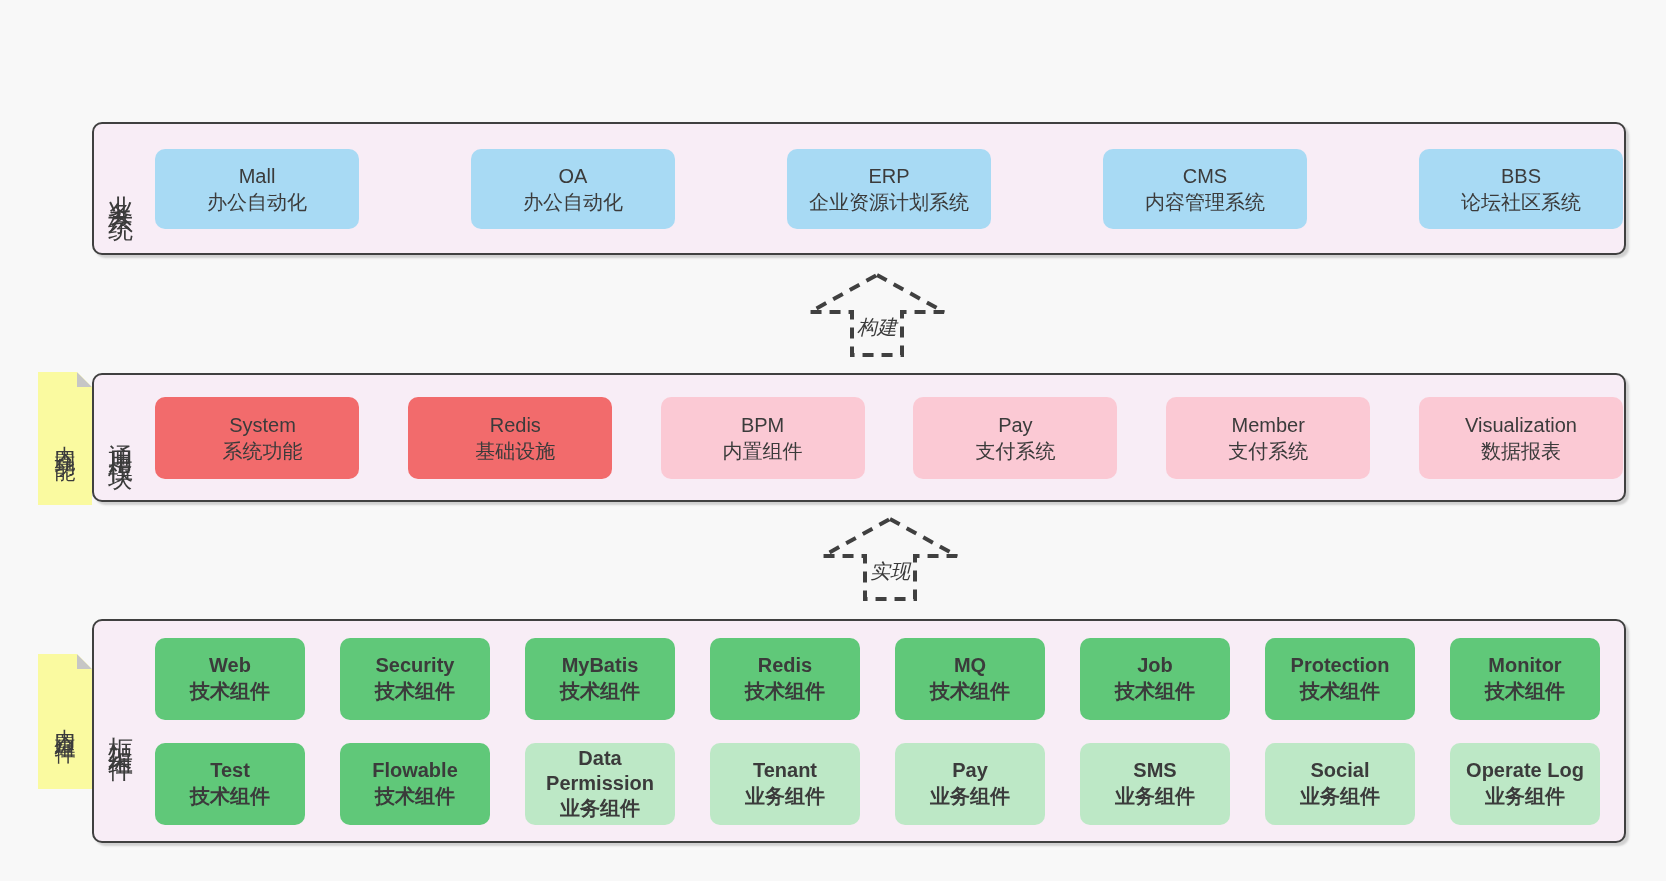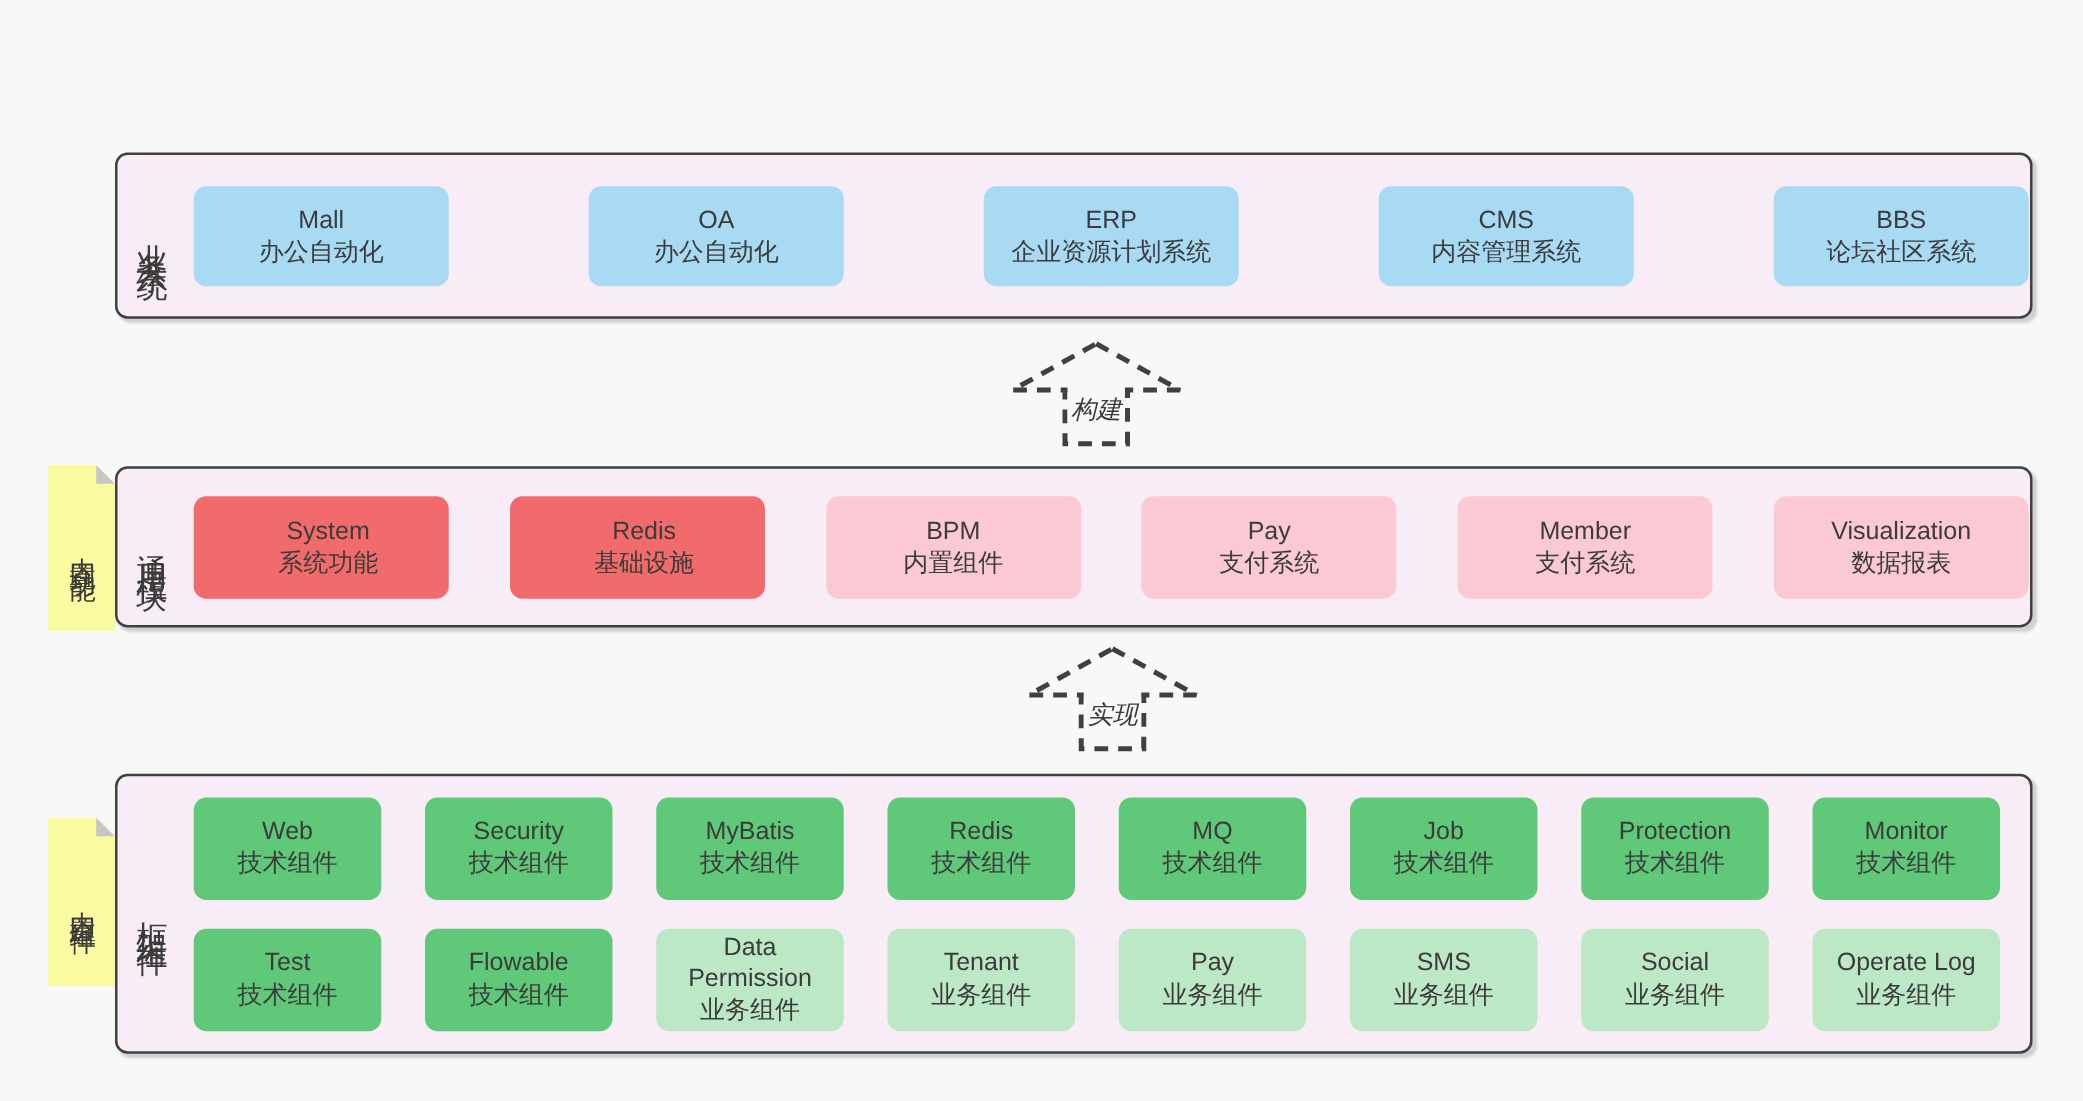--- a/index.html
+++ b/index.html
@@ -34,21 +34,21 @@
   #band-0 .rows,#band-1 .rows{width:1468px;}
   #band-2 .rows{width:1445px;}
   .row{display:flex;justify-content:space-between;}
   .box{
     box-sizing:border-box;border-radius:10px;
     display:flex;flex-direction:column;justify-content:center;align-items:center;
     text-align:center;line-height:1.3;font-size:20px;padding:2px 4px;
   }
   #band-0 .box{width:204px;height:80px;}
   #band-1 .box{width:204px;height:82px;}
-  #band-2 .box{width:150px;height:82px;line-height:1.26;}
+  #band-2 .box{width:150px;height:82px;line-height:1.26;font-weight:bold;}
   .box.blue{background:var(--blue);}
   .box.red{background:var(--red);padding-left:15px;}
   .box.pink{background:var(--pink);}
   .box.green{background:var(--green);}
   .box.green-light{background:var(--green-light);}
   .box-title,.box-subtitle{width:100%;}
   .sticky{
     position:absolute;left:38px;width:54px;background:var(--sticky);
     clip-path:polygon(0 0,calc(100% - 15px) 0,100% 15px,100% 100%,0 100%);
     display:flex;align-items:center;justify-content:center;

